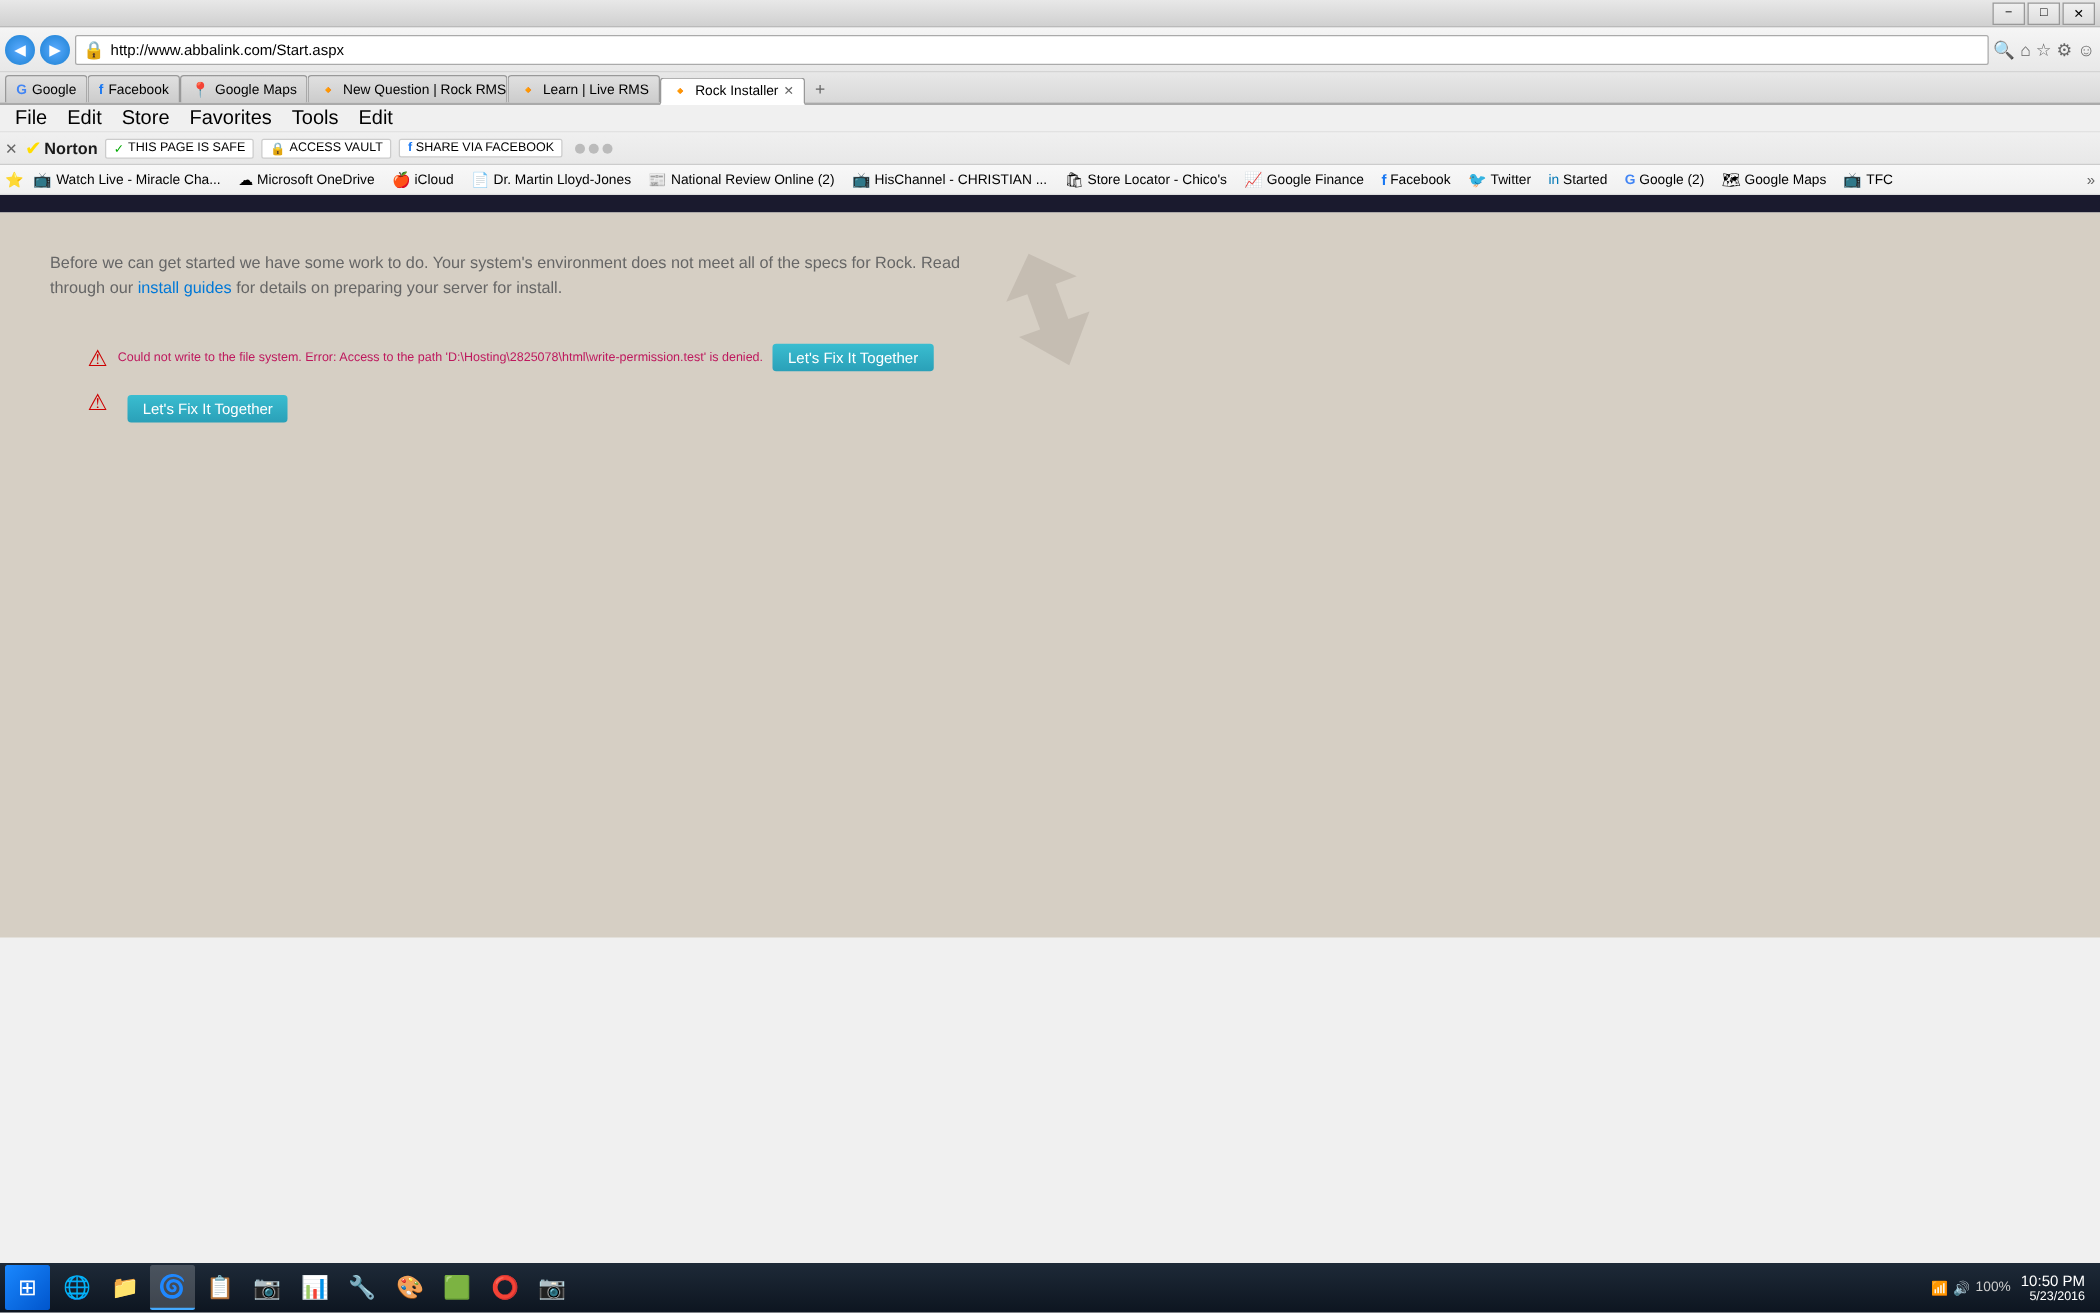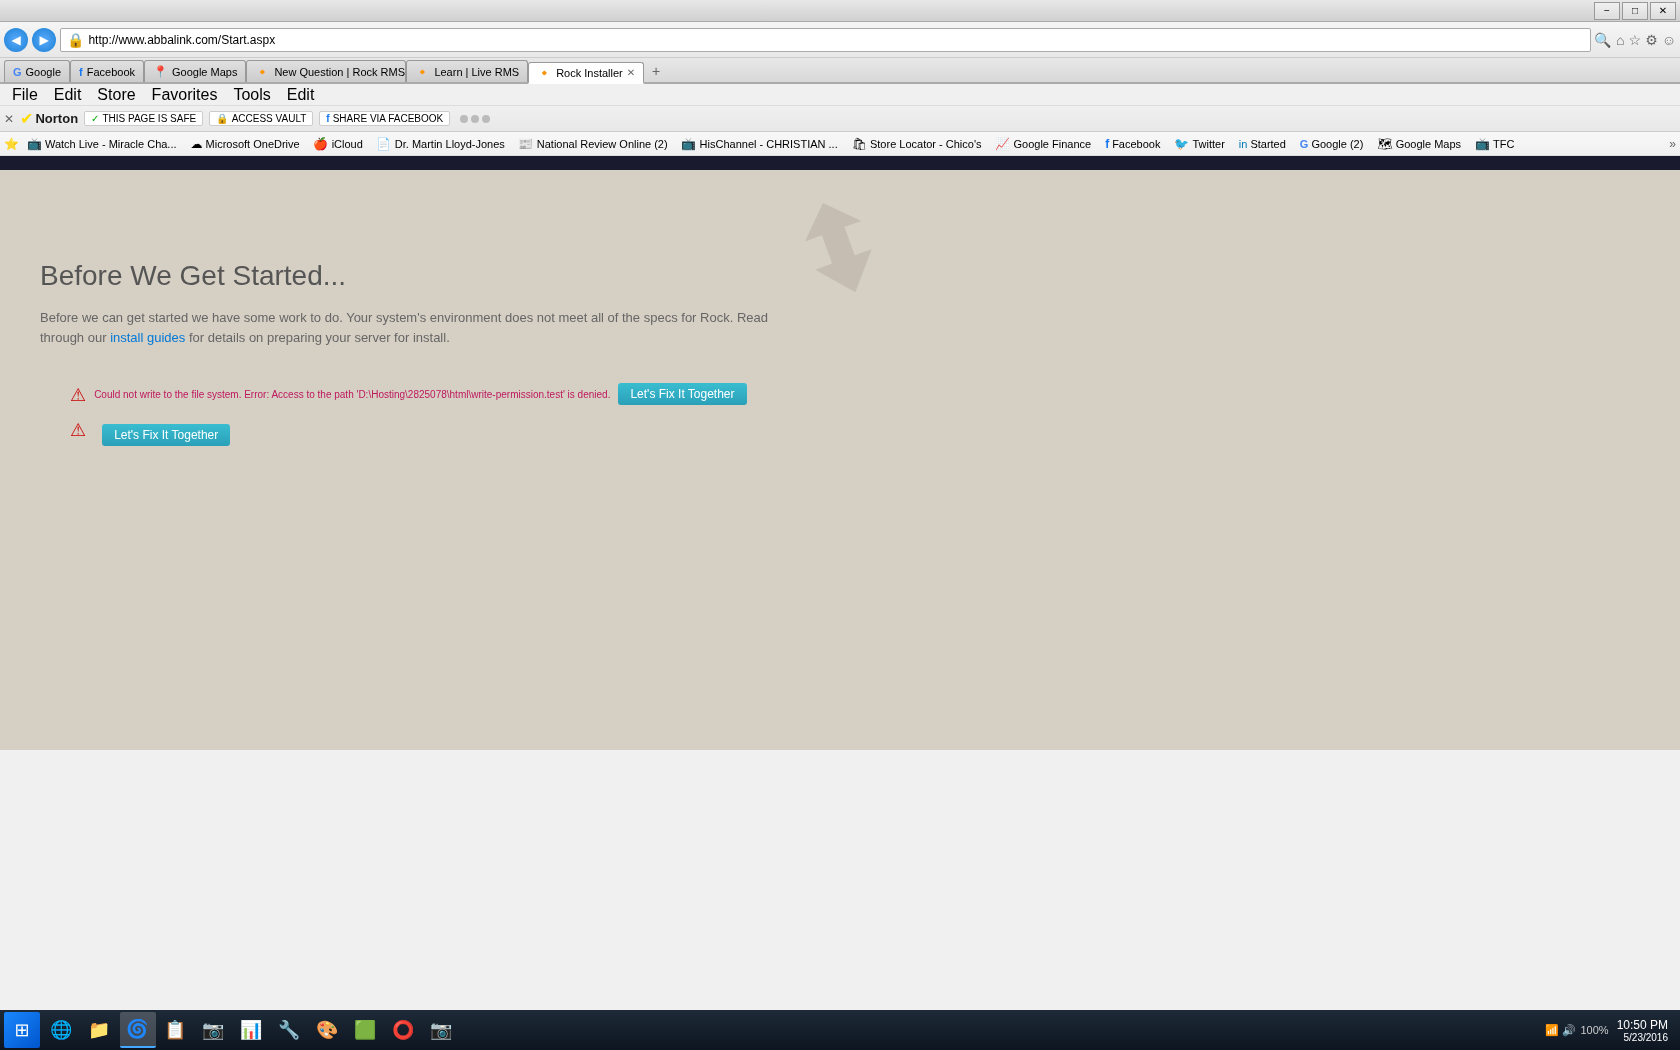--- a/index.html
+++ b/index.html
@@ -446,21 +446,20 @@
 <div class="dark-header"></div>
 
 <div class="main-content">
 
   <div class="watermark-icon">
     <svg width="120" height="120" viewBox="0 0 120 120" fill="none" xmlns="http://www.w3.org/2000/svg">
       <path d="M60 10 L90 40 L72 40 L72 70 L90 70 L60 105 L30 70 L48 70 L48 40 L30 40 Z" fill="rgba(100,90,80,0.15)" transform="rotate(-20, 60, 60)"></path>
     </svg>
   </div>
 
-  <h1 class="page-heading">Before We Get Started...</h1>
 
   <p class="page-intro">
     <span>Before we can get started we have some work to do. Your system's environment does not meet all of the specs for Rock. Read through our</span>
     <a href="#">install guides</a>
     <span>for details on preparing your server for install.</span>
   </p>
 
   <div class="error-item">
     <span class="error-icon">⚠</span>
     <div>

